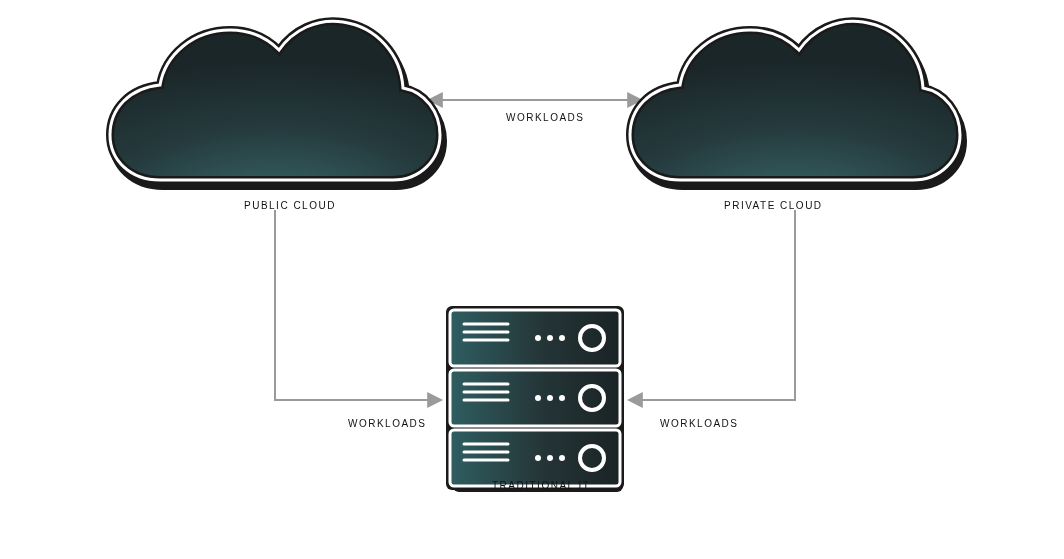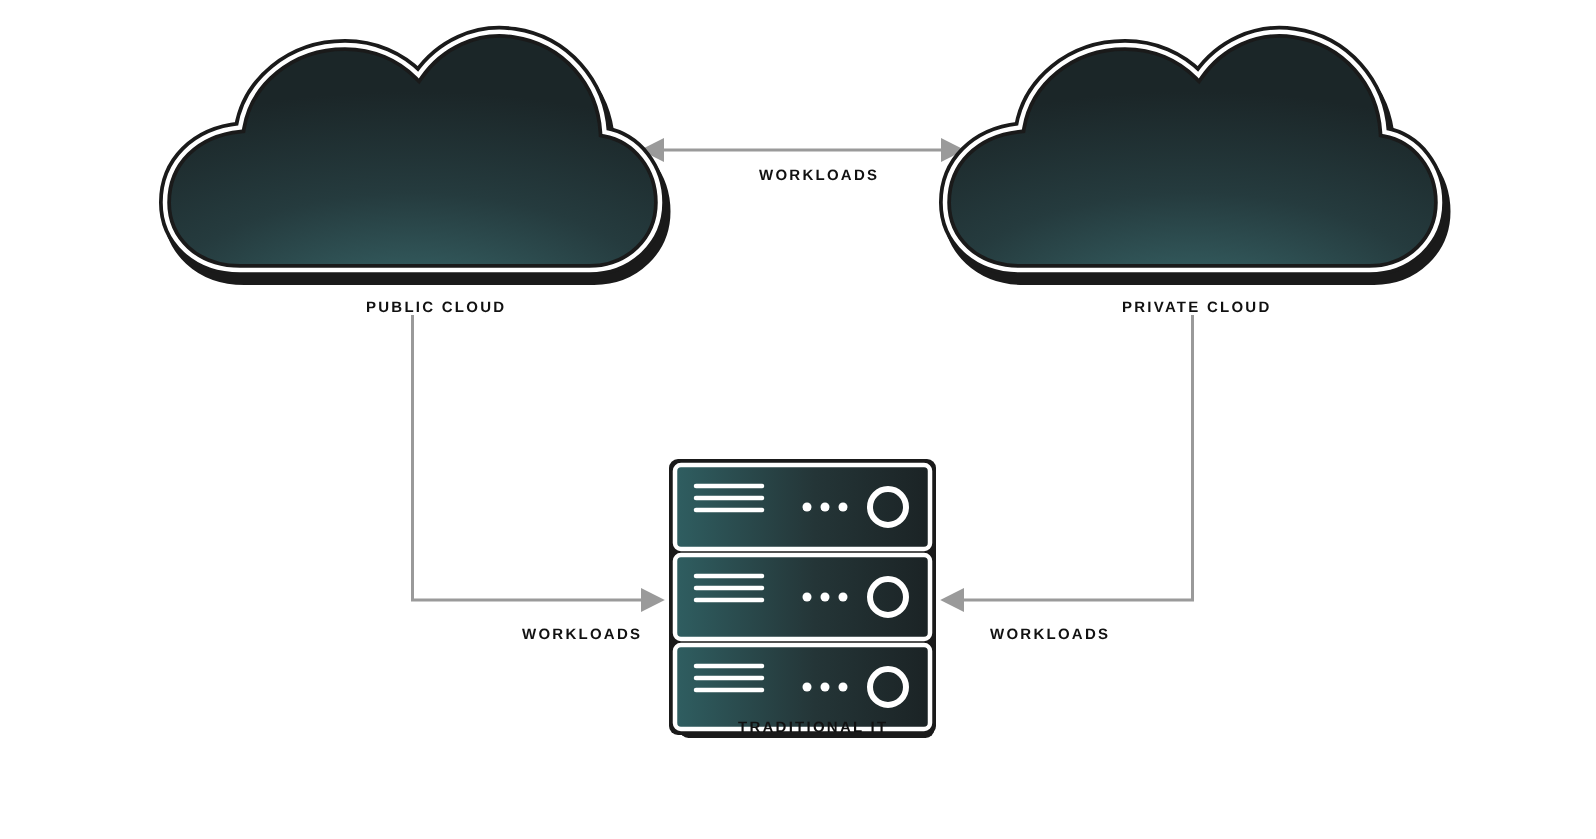--- a/index.html
+++ b/index.html
@@ -13,21 +13,21 @@
   }
   .stage {
     position: relative;
     width: 1064px;
     height: 559px;
   }
   .label {
     position: absolute;
     font-size: 10px;
     letter-spacing: 1.5px;
-    font-weight: 700;
+    font-weight: 400;
     text-transform: uppercase;
     white-space: nowrap;
     color: #111;
   }
   svg.full {
     position: absolute;
     left: 0;
     top: 0;
     width: 1064px;
     height: 559px;
@@ -119,21 +119,21 @@
     <rect x="-4" y="-4" width="178" height="184" rx="6" fill="#1a1a1a"></rect>
 
     <use href="#rackUnit" x="0" y="0"></use>
     <use href="#rackUnit" x="0" y="60"></use>
     <use href="#rackUnit" x="0" y="120"></use>
   </g>
 </svg>
 
 <div class="label" style="left:244px; top:200px;">PUBLIC CLOUD</div>
 
-<div class="label" style="left:748px; top:200px;">PRIVATE CLOUD</div>
+<div class="label" style="left:724px; top:200px;">PRIVATE CLOUD</div>
 
 <div class="label" style="left:492px; top:480px;">TRADITIONAL IT</div>
 
 <div class="label" style="left:506px; top:112px;">WORKLOADS</div>
 
 <div class="label" style="left:348px; top:418px;">WORKLOADS</div>
 
 <div class="label" style="left:660px; top:418px;">WORKLOADS</div>
 
 </div>

